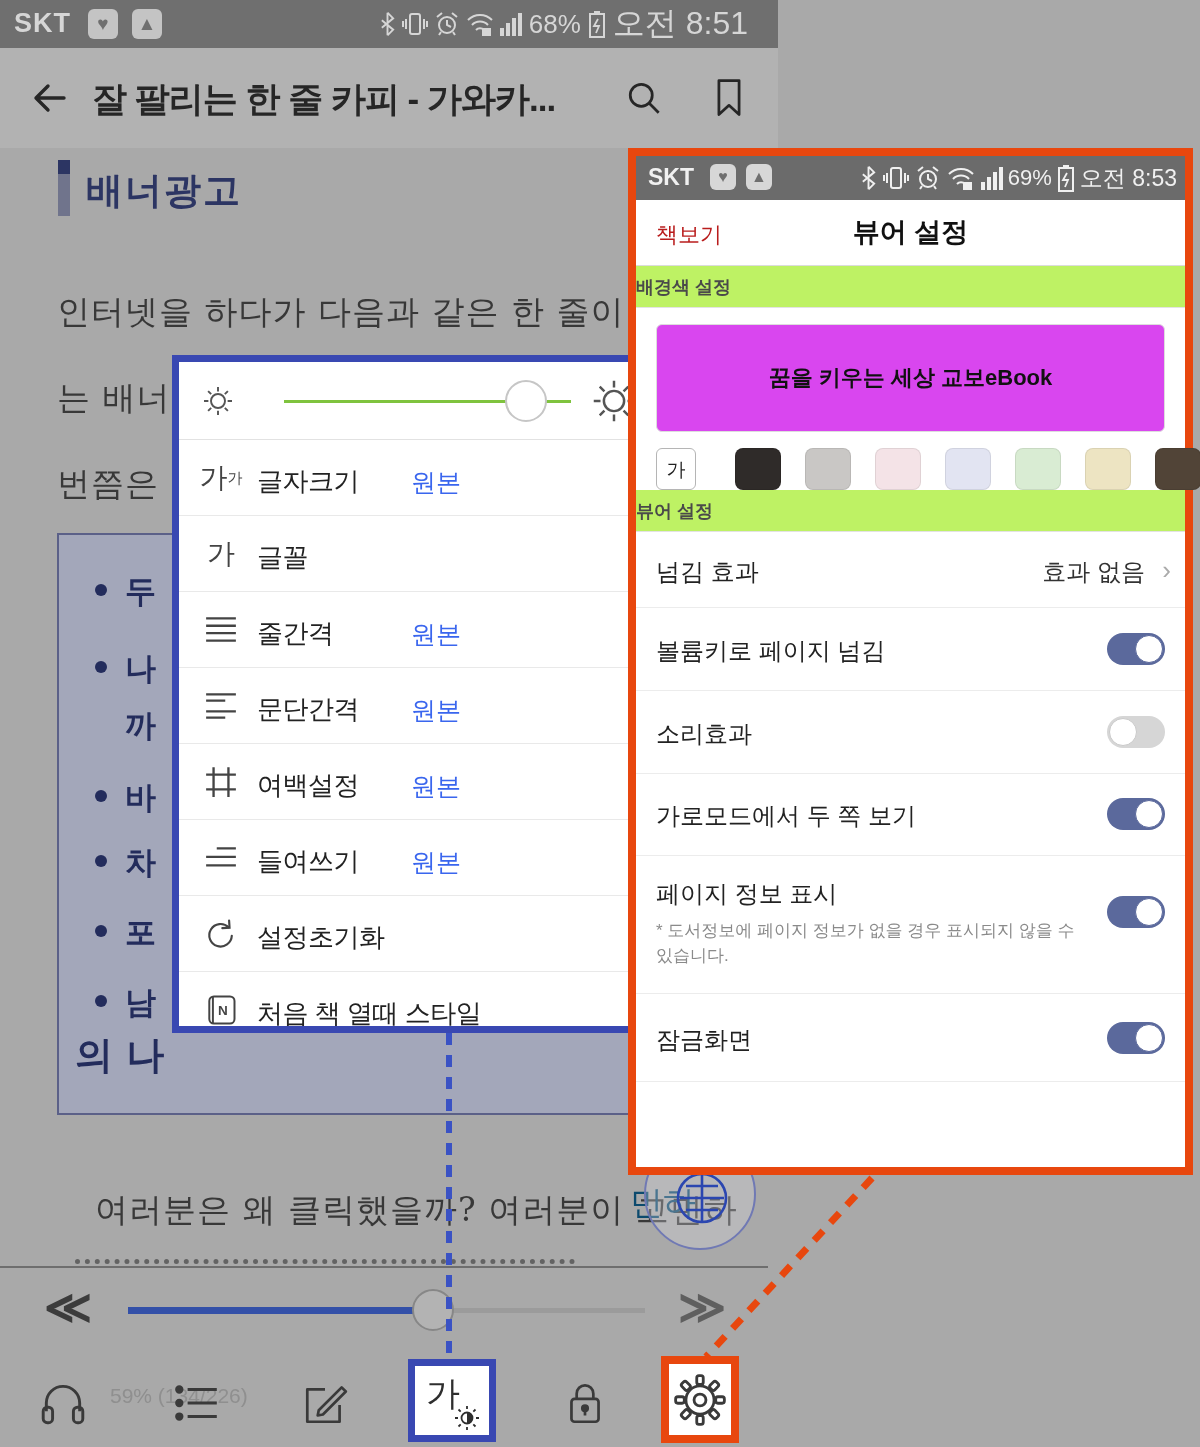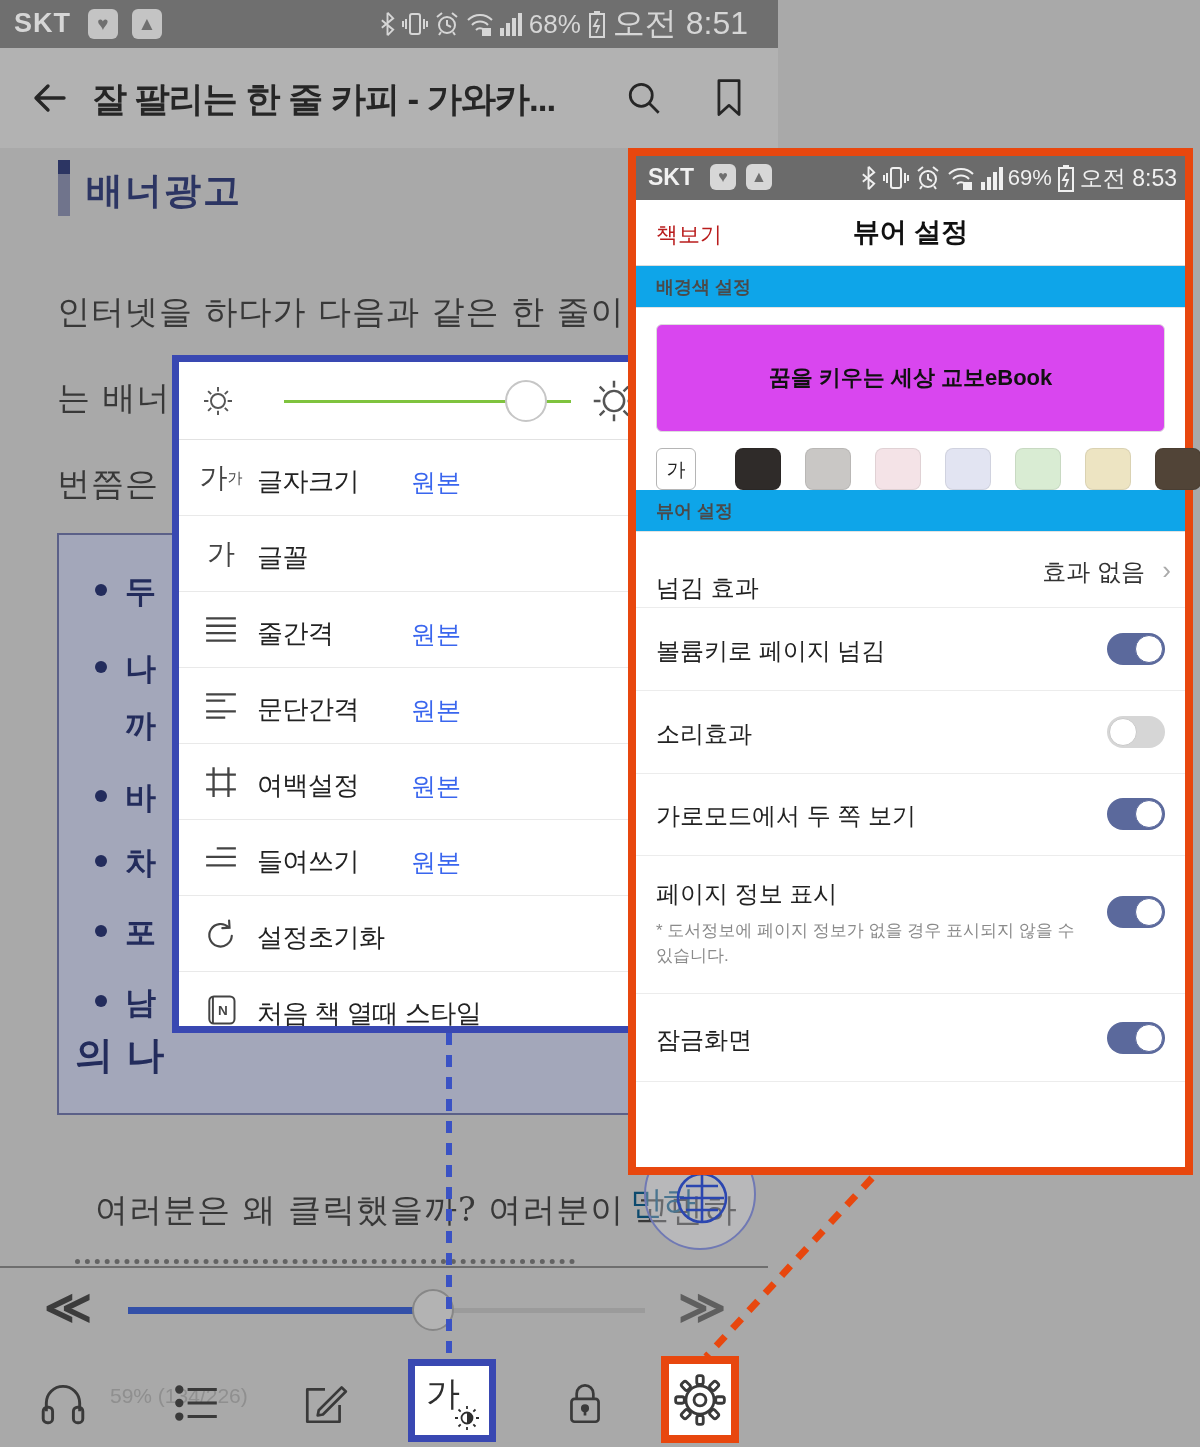--- a/index.html
+++ b/index.html
@@ -81,22 +81,22 @@
   .panel { position:absolute; left:628px; top:148px; width:565px; height:1027px; z-index:30;
            background:#fff; border:8px solid #e8470e; }
   .panel-sb { position:relative; height:44px; background:#6b6b6b; color:#f0f0f0; }
   .panel-sb .carrier { position:absolute; left:12px; top:8px; font-size:23px; font-weight:bold; }
   .panel-sb .cluster { position:absolute; right:8px; top:0; height:44px; display:flex; align-items:center; gap:5px; }
   .panel-sb .pct { font-size:22px; } .panel-sb .time { font-size:23px; }
   .panel-sb .sq-ico { top:8px; width:26px; height:26px; font-size:16px; background:#d7d7d7; }
   .panel-hd { position:relative; height:66px; border-bottom:1px solid #dcdcdc; }
   .panel-hd .back { position:absolute; left:20px; top:20px; font-size:22px; color:#b91c1c; }
   .panel-hd .ptitle { position:absolute; left:0; right:0; top:14px; text-align:center; font-size:27px; font-weight:bold; color:#111; }
-  .secbar { position:relative; height:42px; background:#0ea5e9; border-bottom:1px solid #e3e3e3;
-            font-size:18px; font-weight:bold; color:#4a4a4a; line-height:42px; padding-left:20px; }
+  .secbar { position:relative; height:42px; background:#bef264; border-bottom:1px solid #e3e3e3;
+            font-size:18px; font-weight:bold; color:#4a4a4a; line-height:42px; }
   .preview-wrap { position:relative; height:182px; }
   .preview-card { position:absolute; left:20px; top:16px; width:509px; height:108px; background:#d946ef;
                   border:1px solid #ddd; border-radius:6px; display:flex; align-items:center; justify-content:center;
                   font-size:22px; font-weight:bold; color:#111; }
   .swatchrow { position:absolute; left:20px; top:140px; width:509px; height:42px; }
   .ga-swatch { position:absolute; left:0; top:0; width:40px; height:42px; background:#fff; border:1px solid #b5b5b5;
                border-radius:6px; text-align:center; line-height:42px; font-size:19px; color:#222; }
   .cswatch { position:absolute; top:0; width:46px; height:42px; border-radius:8px; border:1px solid rgba(0,0,0,.08); }
   .srow { position:relative; border-bottom:1px solid #ececec; }
   .srow .slabel { position:absolute; left:20px; font-size:24px; color:#222; }
@@ -393,21 +393,21 @@
             <div class="cswatch" style="left: 359px; background: rgb(217, 236, 211);"></div>
             <div class="cswatch" style="left: 429px; background: rgb(237, 228, 194);"></div>
             <div class="cswatch" style="left: 499px; background: rgb(81, 68, 55);"></div>
           </div>
       </div>
     </div>
 
     <div class="secbar">뷰어 설정</div>
 
     <div class="srow" style="height:76px;">
-      <span class="slabel" style="top:40px;">넘김 효과</span>
+      <span class="slabel" style="top:24px;">넘김 효과</span>
       <span class="svalue" style="top:24px;">효과 없음</span>
       <span class="chev" style="top:23px;">›</span>
     </div>
     <div class="srow" style="height:83px;">
       <span class="slabel" style="top:27px;">볼륨키로 페이지 넘김</span>
       <span class="toggle on" style="top:25px;">
           <span class="knob"></span>
         </span>
     </div>
     <div class="srow" style="height:83px;">

